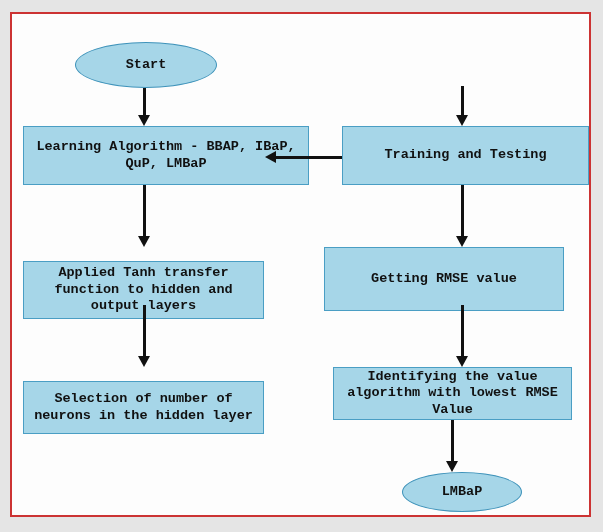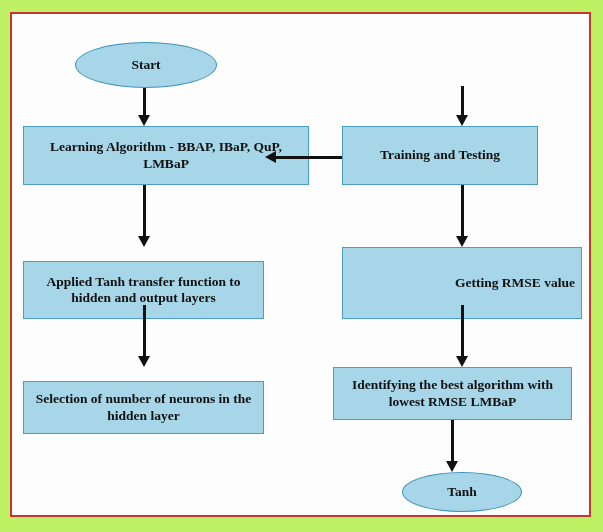--- a/index.html
+++ b/index.html
@@ -4,22 +4,22 @@
 <style>
   html, body {
     margin: 0;
     padding: 0;
     background: #ffffff;
   }
   #canvas {
     position: relative;
     width: 603px;
     height: 532px;
-    background: #bef264;
-    font-family: Liberation Serif, serif;
+    background: #e5e5e5;
+    font-family: Liberation Mono, monospace;
     overflow: hidden;
   }
   #outer-frame {
     position: absolute;
     left: 10px;
     top: 12px;
     width: 581px;
     height: 505px;
     border: 2px solid #cc3333;
     box-sizing: border-box;
@@ -78,42 +78,42 @@
 
     <div class="node terminator" style="left:63px; top:28px; width:142px; height:46px;">
       <span class="node-label">Start</span>
     </div>
 
 
     <div class="node" style="left:11px; top:112px; width:286px; height:59px;">
       <span class="node-label">Learning Algorithm - BBAP, IBaP, QuP, LMBaP</span>
     </div>
 
-    <div class="node" style="left:330px; top:112px; width:196px; height:59px;">
+    <div class="node" style="left:330px; top:112px; width:247px; height:59px;">
       <span class="node-label">Training and Testing</span>
     </div>
 
     <div class="node" style="left:11px; top:247px; width:241px; height:58px;">
       <span class="node-label">Applied Tanh transfer function to hidden and output layers</span>
     </div>
 
-    <div class="node" style="left:330px; top:233px; width:240px; height:72px;text-align:right;">
+    <div class="node" style="left:312px; top:233px; width:240px; height:64px;">
       <span class="node-label">Getting RMSE value</span>
     </div>
 
     <div class="node" style="left:11px; top:367px; width:241px; height:53px;">
       <span class="node-label">Selection of number of neurons in the hidden layer</span>
     </div>
 
     <div class="node" style="left:321px; top:353px; width:239px; height:53px;">
-      <span class="node-label">Identifying the best algorithm with lowest RMSE LMBaP</span>
+      <span class="node-label">Identifying the value algorithm with lowest RMSE Value</span>
     </div>
 
     <div class="node terminator" style="left:390px; top:458px; width:120px; height:40px;">
-      <span class="node-label">Tanh</span>
+      <span class="node-label">LMBaP</span>
     </div>
 
     <div class="edge edge-v" style="left:131px; top:74px; height:30px;"></div>
     <div class="arrowhead arrow-down" style="left:126px; top:101px;"></div>
 
     <div class="edge edge-v" style="left:131px; top:171px; height:51px;"></div>
     <div class="arrowhead arrow-down" style="left:126px; top:222px;"></div>
 
     <div class="edge edge-v" style="left:131px; top:291px; height:51px;"></div>
     <div class="arrowhead arrow-down" style="left:126px; top:342px;"></div>

